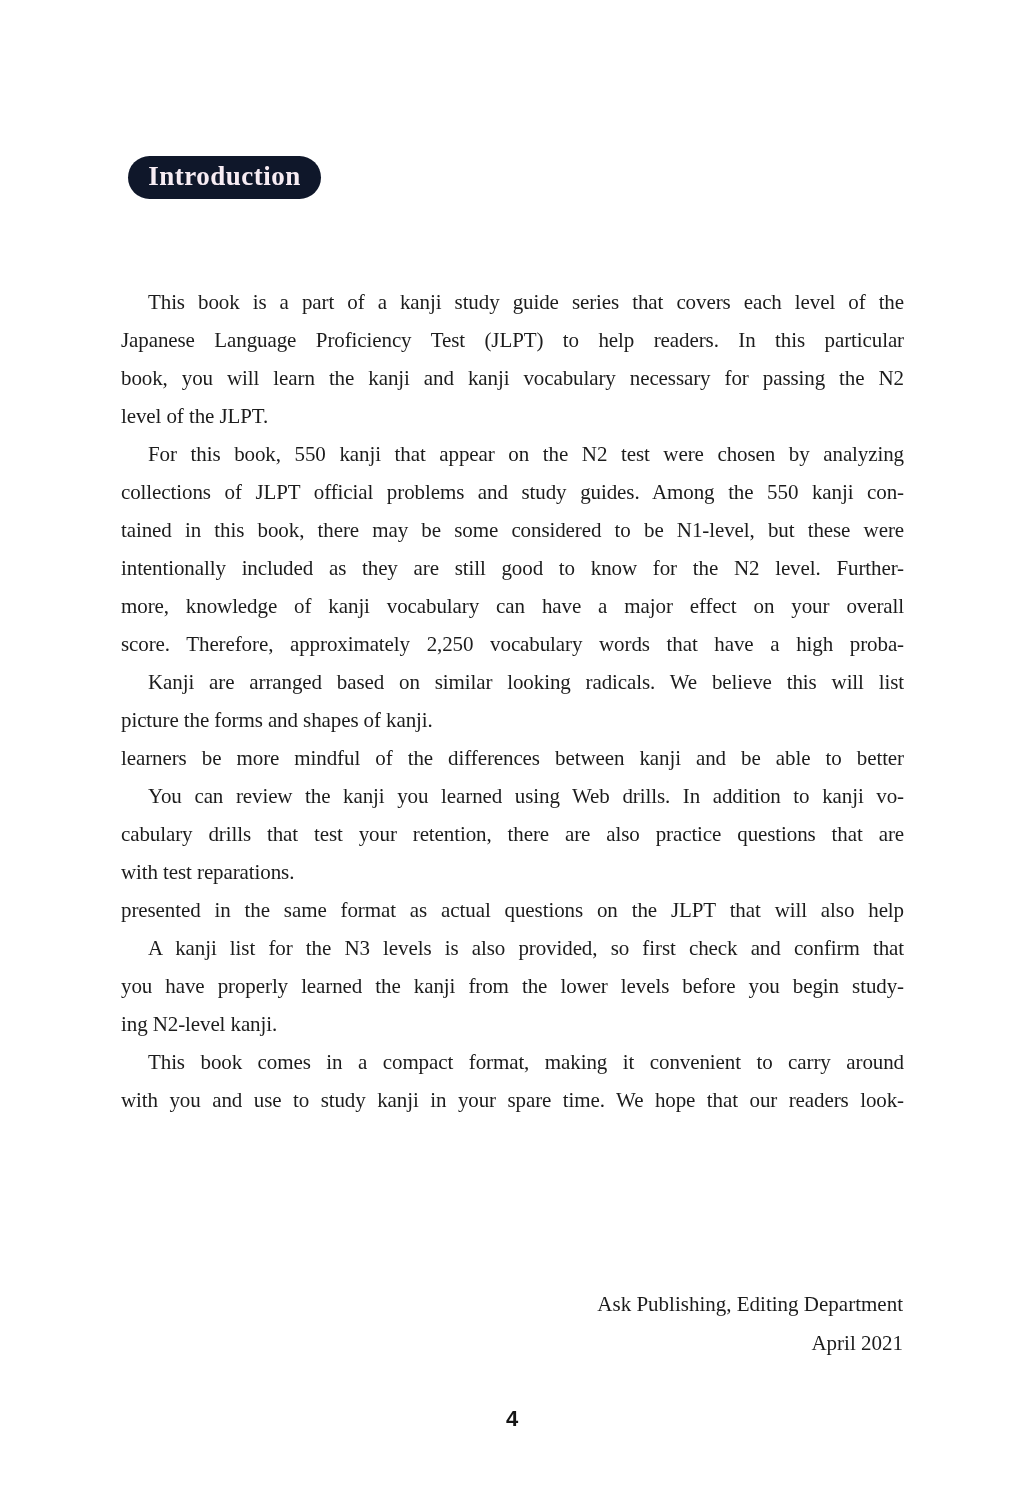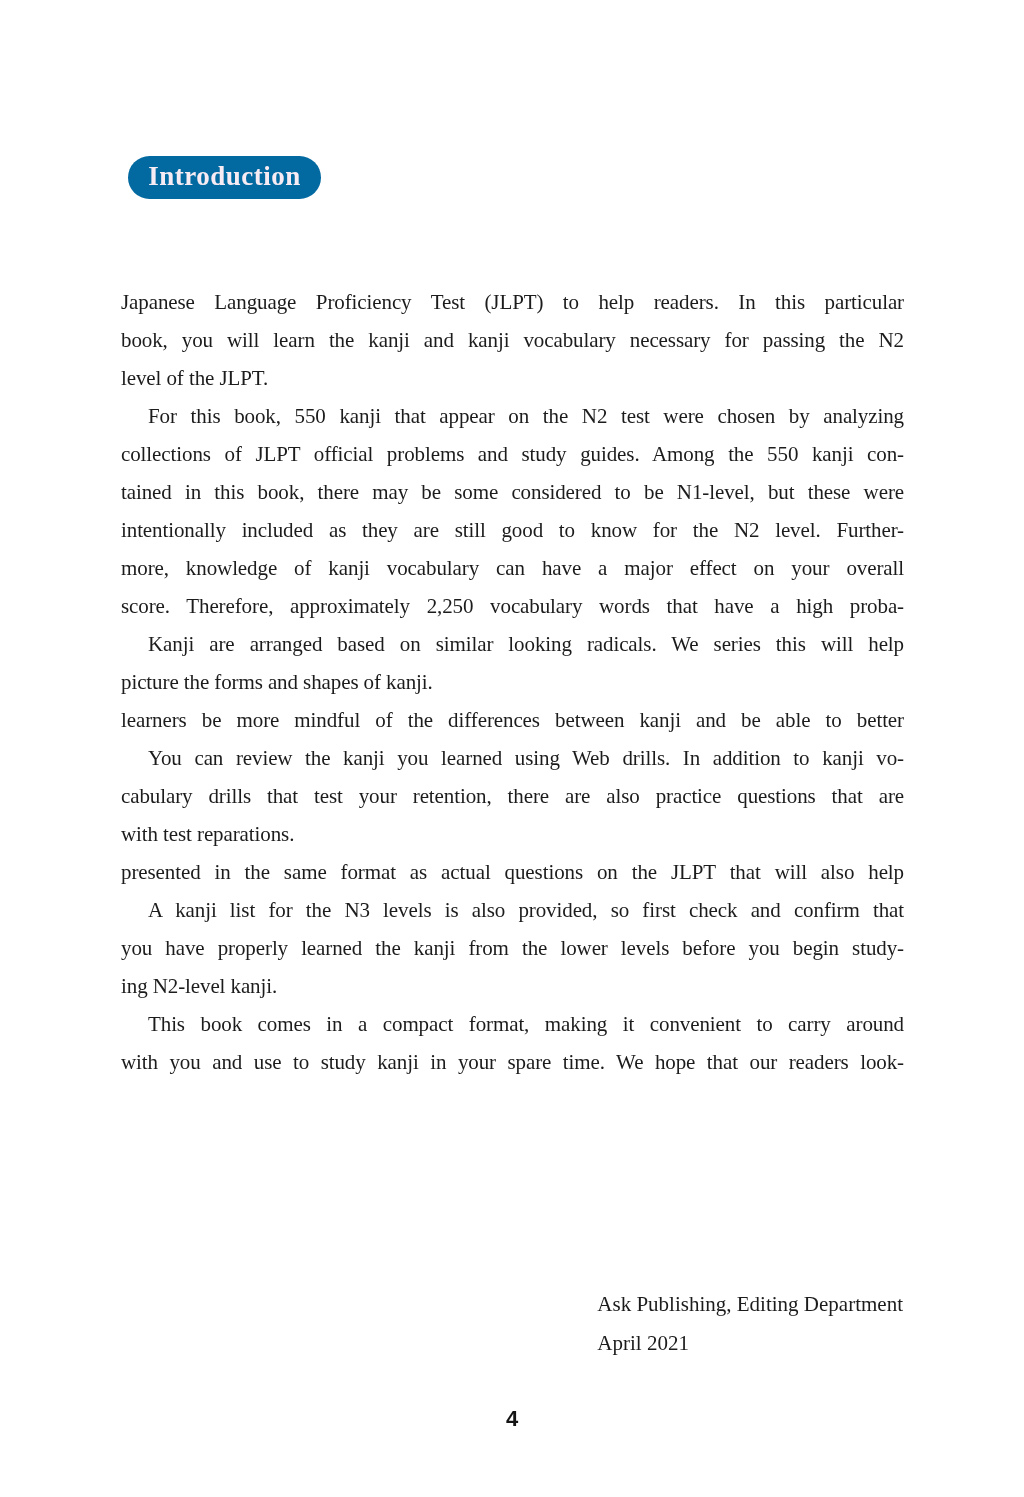--- a/index.html
+++ b/index.html
@@ -52,58 +52,59 @@
   .line.first {
     padding-left: 27px;
   }
   .line.last {
     text-align-last: left;
   }
   .signature {
     position: absolute;
     right: 121px;
     top: 1285px;
-    text-align: left;
+    text-align: right;
     font-size: 21px;
     line-height: 39px;
   }
   .page-number {
     position: absolute;
     left: 0;
     top: 1406px;
     width: 1024px;
     text-align: center;
     font-family: "Liberation Sans", sans-serif;
     font-size: 22px;
     font-weight: bold;
     color: #141414;
   }
 </style>
 </head>
 <body>
 
 <div class="page">
 
-  <div class="badge" style="background: #0369a1;">
+  <div class="badge" style="background: #0f172a;">
     <span>Introduction</span>
   </div>
 
   <div class="body-text">
+    <div class="line first">This book is a part of a kanji study guide series that covers each level of the</div>
     <div class="line">Japanese Language Proficiency Test (JLPT) to help readers. In this particular</div>
     <div class="line">book, you will learn the kanji and kanji vocabulary necessary for passing the N2</div>
     <div class="line last">level of the JLPT.</div>
 
     <div class="line first">For this book, 550 kanji that appear on the N2 test were chosen by analyzing</div>
     <div class="line">collections of JLPT official problems and study guides. Among the 550 kanji con-</div>
     <div class="line">tained in this book, there may be some considered to be N1-level, but these were</div>
     <div class="line">intentionally included as they are still good to know for the N2 level. Further-</div>
     <div class="line">more, knowledge of kanji vocabulary can have a major effect on your overall</div>
     <div class="line">score. Therefore, approximately 2,250 vocabulary words that have a high proba-</div>
 
-    <div class="line first">Kanji are arranged based on similar looking radicals. We series this will help</div>
+    <div class="line first">Kanji are arranged based on similar looking radicals. We believe this will list</div>
     <div class="line last">picture the forms and shapes of kanji.</div>
     <div class="line">learners be more mindful of the differences between kanji and be able to better</div>
 
     <div class="line first">You can review the kanji you learned using Web drills. In addition to kanji vo-</div>
     <div class="line">cabulary drills that test your retention, there are also practice questions that are</div>
     <div class="line last">with test reparations.</div>
     <div class="line">presented in the same format as actual questions on the JLPT that will also help</div>
 
     <div class="line first">A kanji list for the N3 levels is also provided, so first check and confirm that</div>
     <div class="line">you have properly learned the kanji from the lower levels before you begin study-</div>

